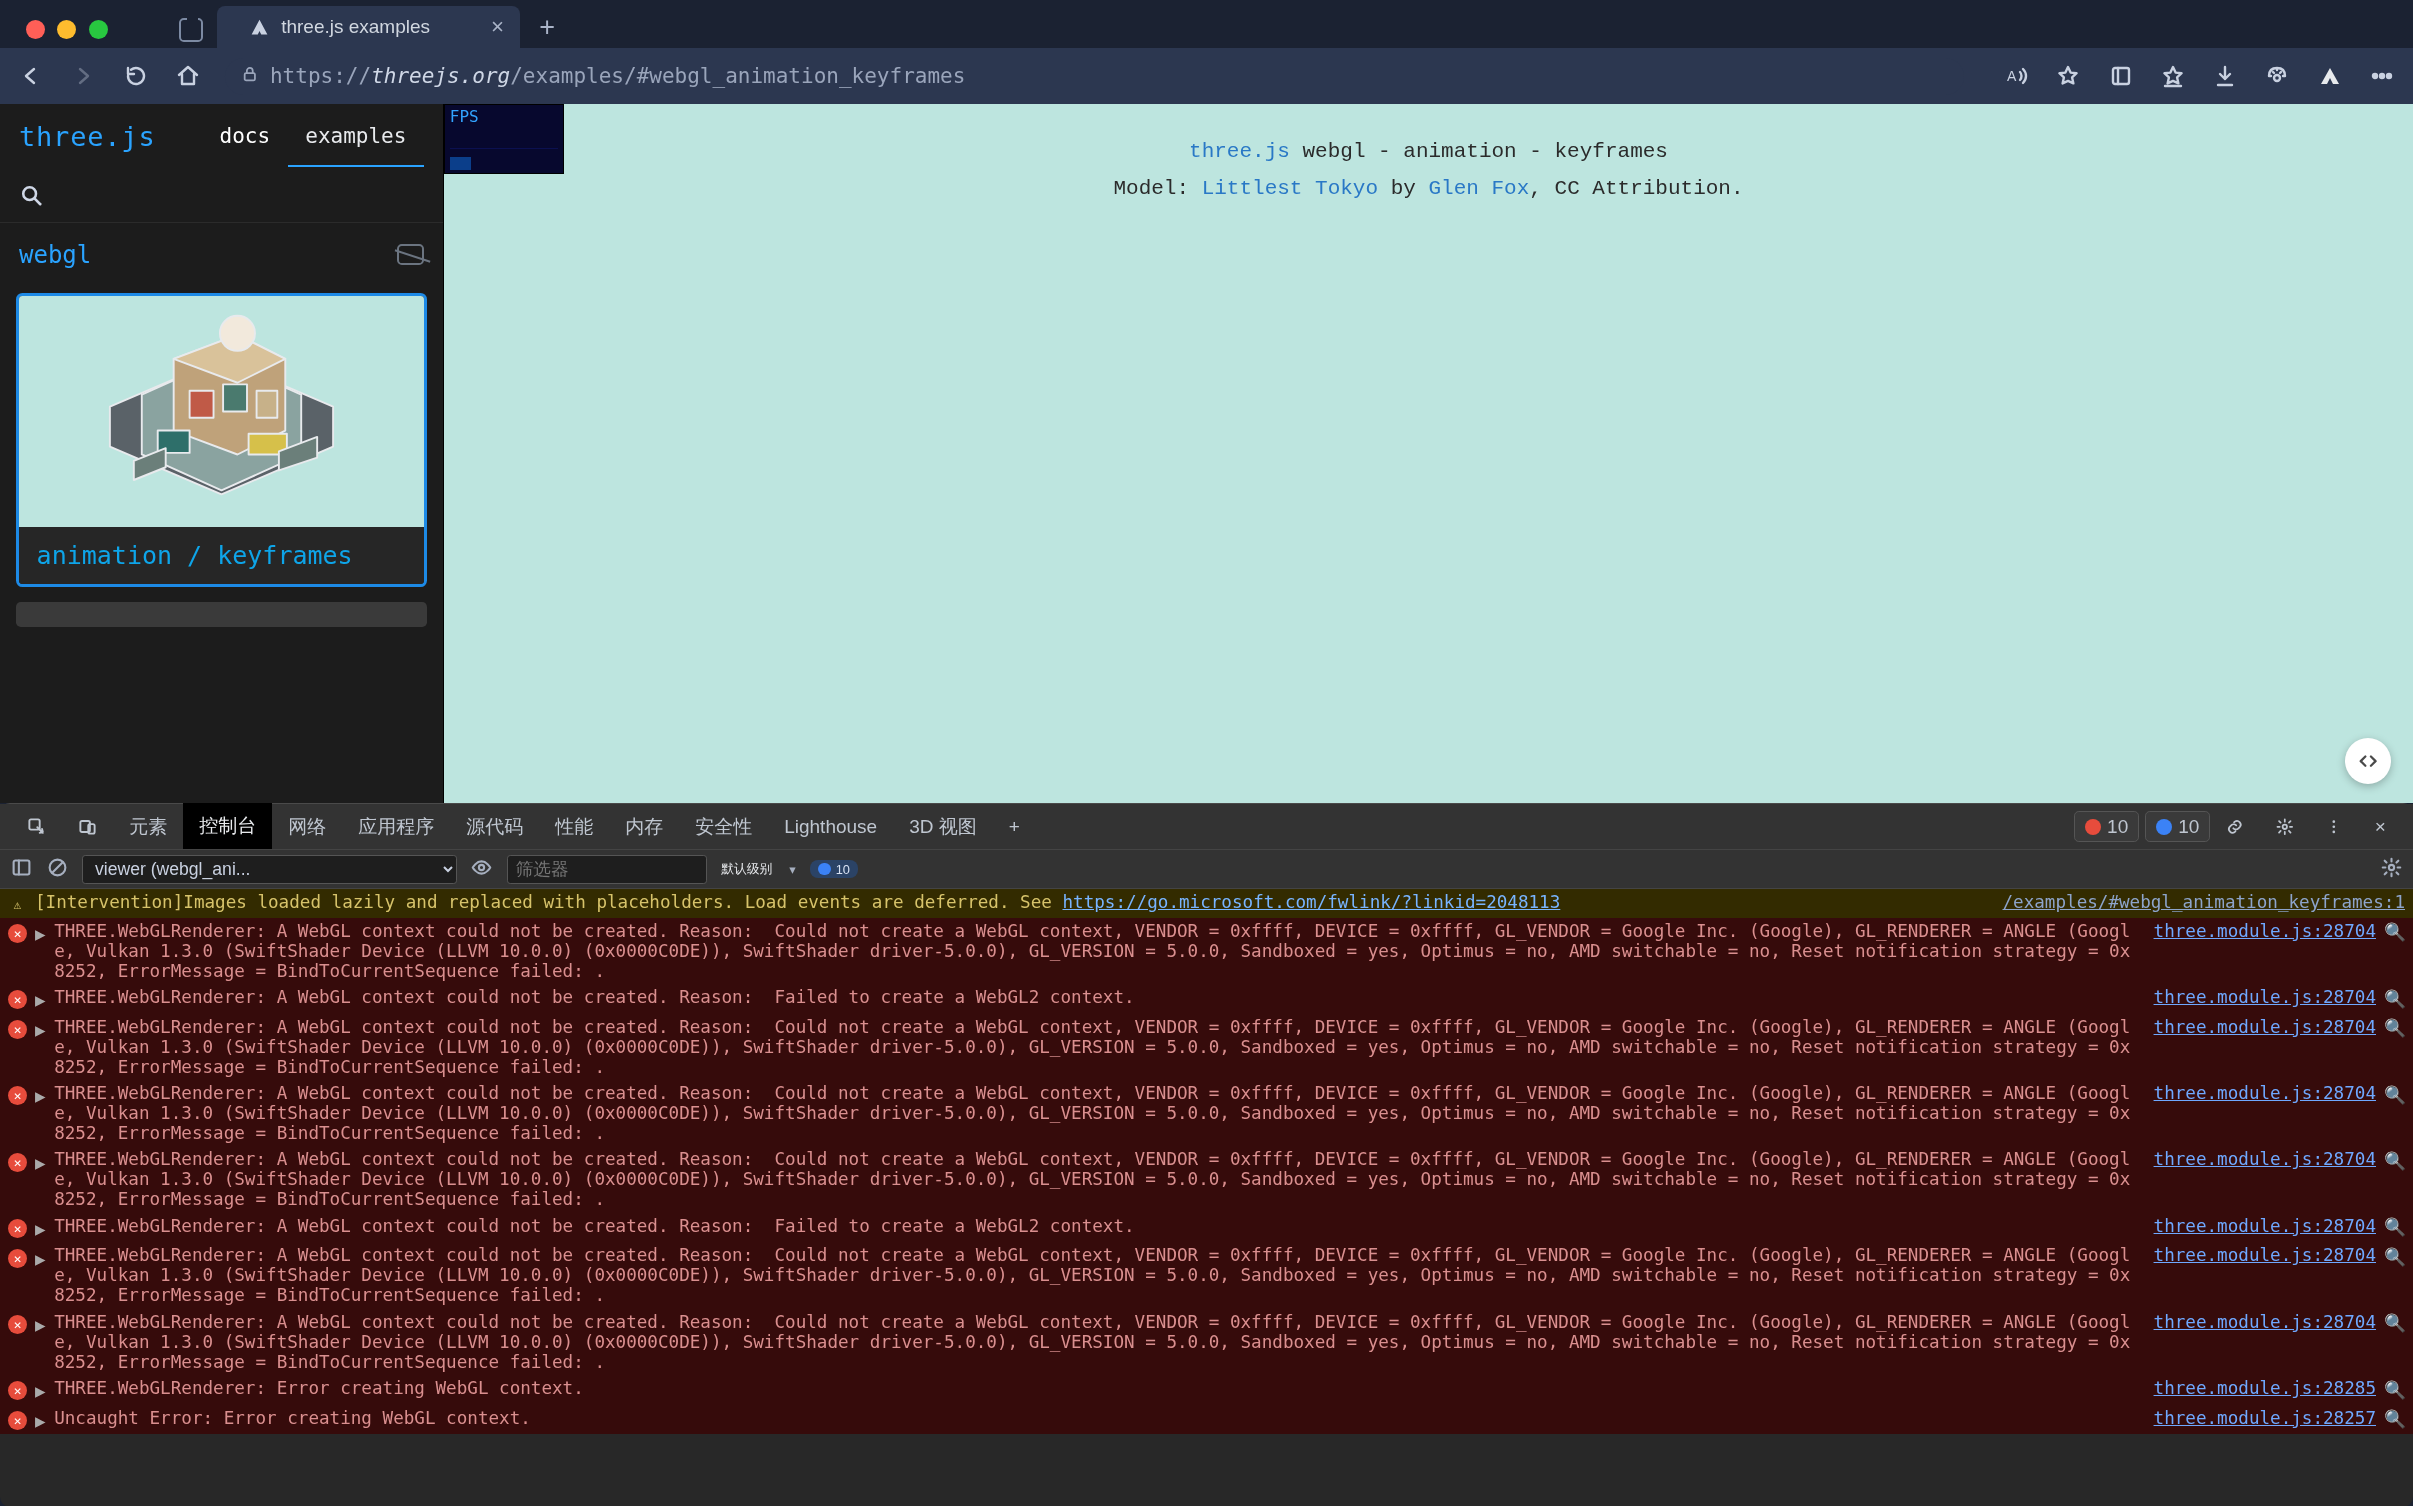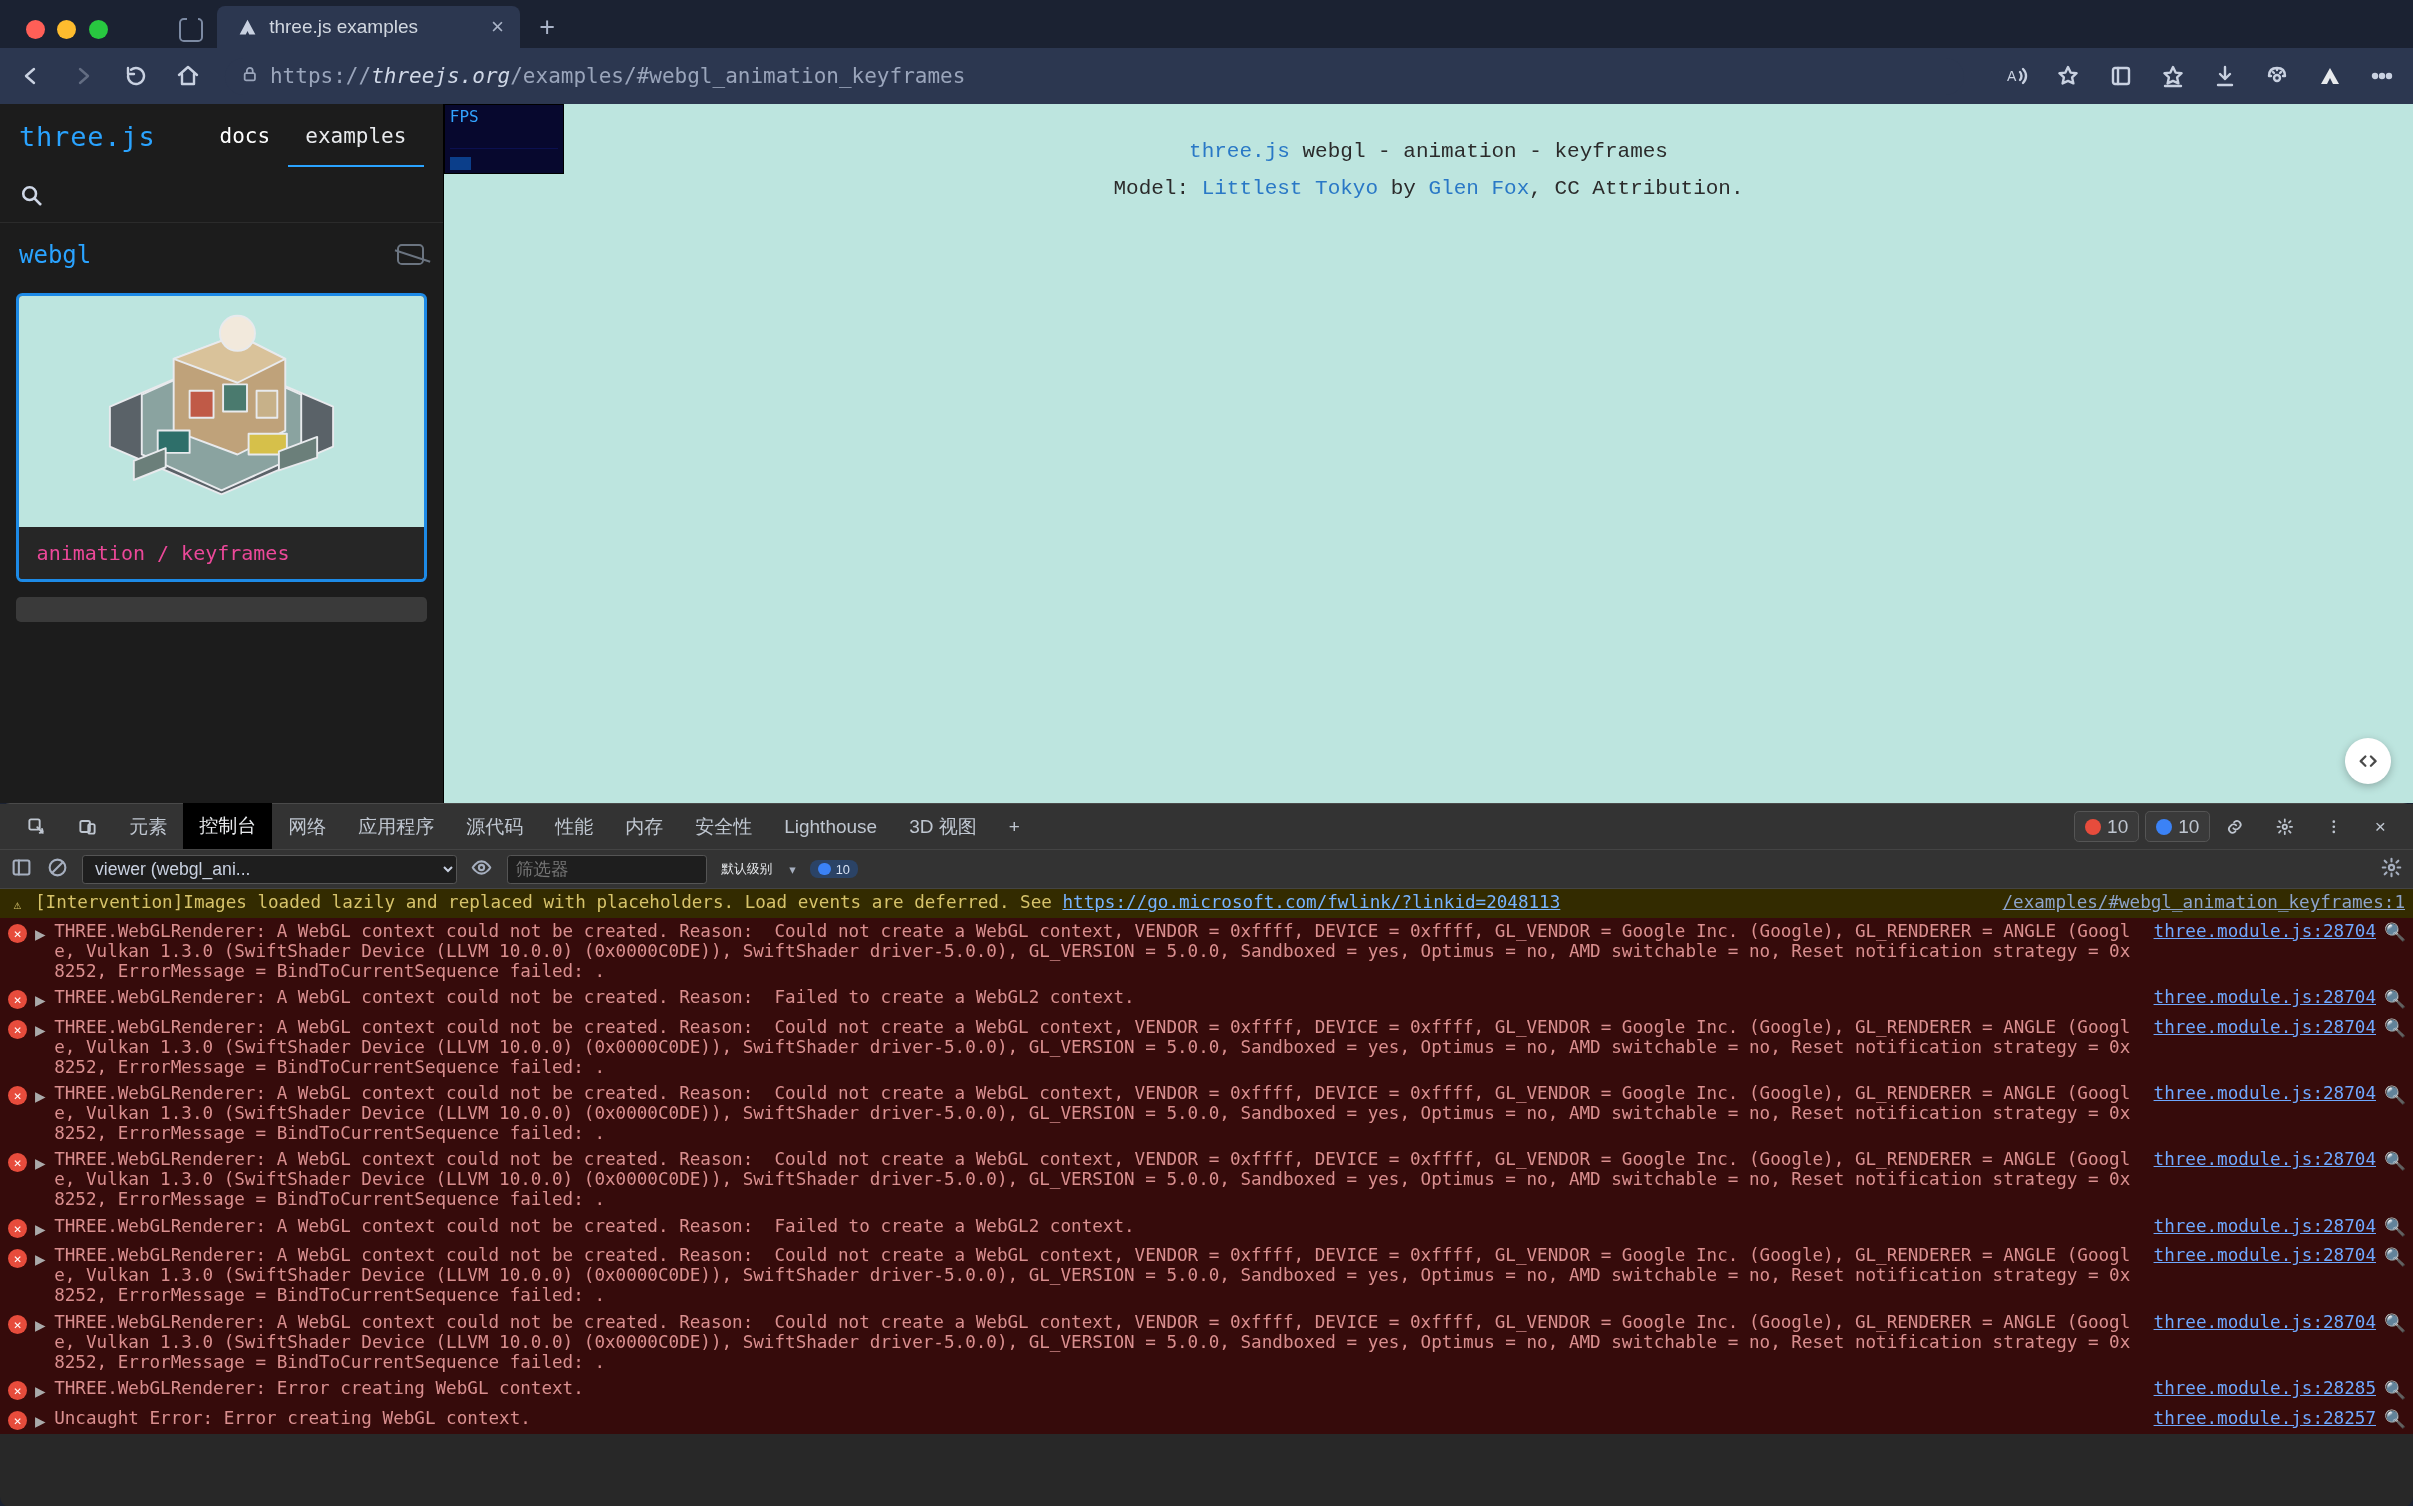--- a/index.html
+++ b/index.html
@@ -6,21 +6,21 @@
   html, body { width: 100%; height: 100%; font-family: -apple-system, BlinkMacSystemFont, "Segoe UI", sans-serif; background: #202124; color: #e8eaed; overflow: hidden; }
   .window { width: 2413px; height: 1507px; transform-origin: top left; display: flex; flex-direction: column; background: #1b2232; }
   .traffic { display: flex; gap: 12.8px; }
   .tl { width: 19px; height: 19px; border-radius: 50%; }
   .tl.red{background:#ff5f57;} .tl.yellow{background:#febc2e;} .tl.green{background:#28c840;}
   .tsquare{width:24px;height:24px;border:2.4px solid #7c8aa3;border-radius:4.8px;margin-left:56px;position:relative;}
   .tsquare::after{content:"";position:absolute;left:6.4px;top:-4.8px;width:11.2px;height:9.6px;background:#1b2232;}
   
   .tabstrip{height:48px;background:#1b2232;display:flex;align-items:flex-end;padding-left:11.2px;}
   .tabstrip-left{display:flex;align-items:center;gap:14.4px;padding:0 14.4px 6.4px;}
-  .tab{display:flex;align-items:center;gap:11.2px;background:#2c3750;height:42px;padding:0 16px 0 20px;border-radius:8px 8px 0 0;color:#d1d7e0;font-size:19px;min-width:303px;}
+  .tab{display:flex;align-items:center;gap:11.2px;background:#2c3750;height:42px;padding:0 16px 0 32px;border-radius:8px 8px 0 0;color:#d1d7e0;font-size:19px;min-width:303px;}
   .tab .favicon{width:21px;height:21px;display:flex;align-items:center;justify-content:center;color:#c9d1e1;}
   .tab .close{margin-left:auto;font-size:22.3px;color:#aab4c8;}
   .plus{width:32px;height:32px;display:flex;align-items:center;justify-content:center;color:#aab4c8;font-size:27px;margin-left:11.2px;margin-bottom:4.8px;}
   
   .toolbar{height:56px;background:#2c3750;display:flex;align-items:center;padding:0 16px;gap:22.3px;}
   .tbtn{width:30px;height:30px;display:flex;align-items:center;justify-content:center;color:#c9d1e1;}
   .tbtn svg{width:24px;height:24px;}
   .url{flex:1;height:37px;background:#2c3750;border-radius:18.4px;display:flex;align-items:center;padding:0 16px;color:#9aa5bb;font-size:21px;font-family:ui-monospace,Menlo,monospace;}
   .url .lock{color:#9aa5bb;margin-right:11.2px;}
   .url .light{color:#cfd7e6;font-style:italic;}
@@ -34,21 +34,21 @@
   .sbhead .tabs .t{padding:17.6px 17.6px;font-size:21px;color:#ffffff;border-bottom:2.4px solid transparent;}
   .sbhead .tabs .t.active{color:#e8eaed;border-bottom-color:#2aa3ff;text-align:center;}
   .sbsearch{height:54px;display:flex;align-items:center;padding:0 19px;border-bottom:0.8px solid #2b2b2b;}
   .sbsearch svg{width:25.5px;height:25.5px;color:#cfd7e6;}
   .sbsection{display:flex;align-items:center;justify-content:space-between;padding:17.6px 19px;color:#2aa3ff;font-family:ui-monospace,Menlo,monospace;font-size:24px;}
   .sbsection .strike{width:27px;height:21px;border:2.4px solid #6b7480;border-radius:4.8px;position:relative;color:#6b7480;}
   .sbsection .strike::after{content:"";position:absolute;left:-4.8px;top:8.8px;width:37px;height:2.4px;background:#6b7480;transform:rotate(18deg);}
   .card{margin:6.4px 16px;border:3.2px solid #1d8ae6;border-radius:6.4px;overflow:hidden;background:#262626;}
   .thumb{height:231px;background:#bde5df;display:flex;align-items:center;justify-content:center;}
   .thumb .iso{width:287px;height:200px;display:flex;align-items:center;justify-content:center;}
-  .card .cap{font-family:ui-monospace,Menlo,monospace;font-size:20px;color:#ec4899;padding:14.4px 17.6px;background:#262626;}
+  .card .cap{font-family:ui-monospace,Menlo,monospace;font-size:25px;color:#0ea5e9;padding:14.4px 17.6px;background:#262626;}
   .card2{margin:8px 16px;height:25.5px;background:#3a3a3a;border-radius:4.8px;}
   .fpsbox{position:absolute;left:444px;top:0;width:120px;height:70px;background:#07082e;border:0.8px solid #000;z-index:5;}
   .fpsbox .lbl{color:#32a3ff;font-family:ui-monospace,Menlo,monospace;font-size:16px;padding:1.6px 4.8px;}
   .fpsbox .bar{position:absolute;bottom:3.2px;left:4.8px;right:4.8px;height:22.3px;background:#07082e;border-top:1.6px solid #0b1050;}
   .fpsbox .bar::before{content:"";position:absolute;left:0;bottom:0;width:21px;height:12.8px;background:#0b3e8a;}
   .content{flex:1;background:#bde5df;position:relative;font-family:Liberation Mono, monospace;}
   .contenttext{text-align:center;padding-top:29px;font-size:21px;line-height:37px;color:#2b2b2b;}
   .contenttext .lnk{color:#2978c6;}
   .splitb{position:absolute;right:22.3px;bottom:19px;width:46px;height:46px;border-radius:50%;background:#fff;box-shadow:0 2.4px 8px rgba(0,0,0,.25);display:flex;align-items:center;justify-content:center;color:#4a4a4a;}
   

